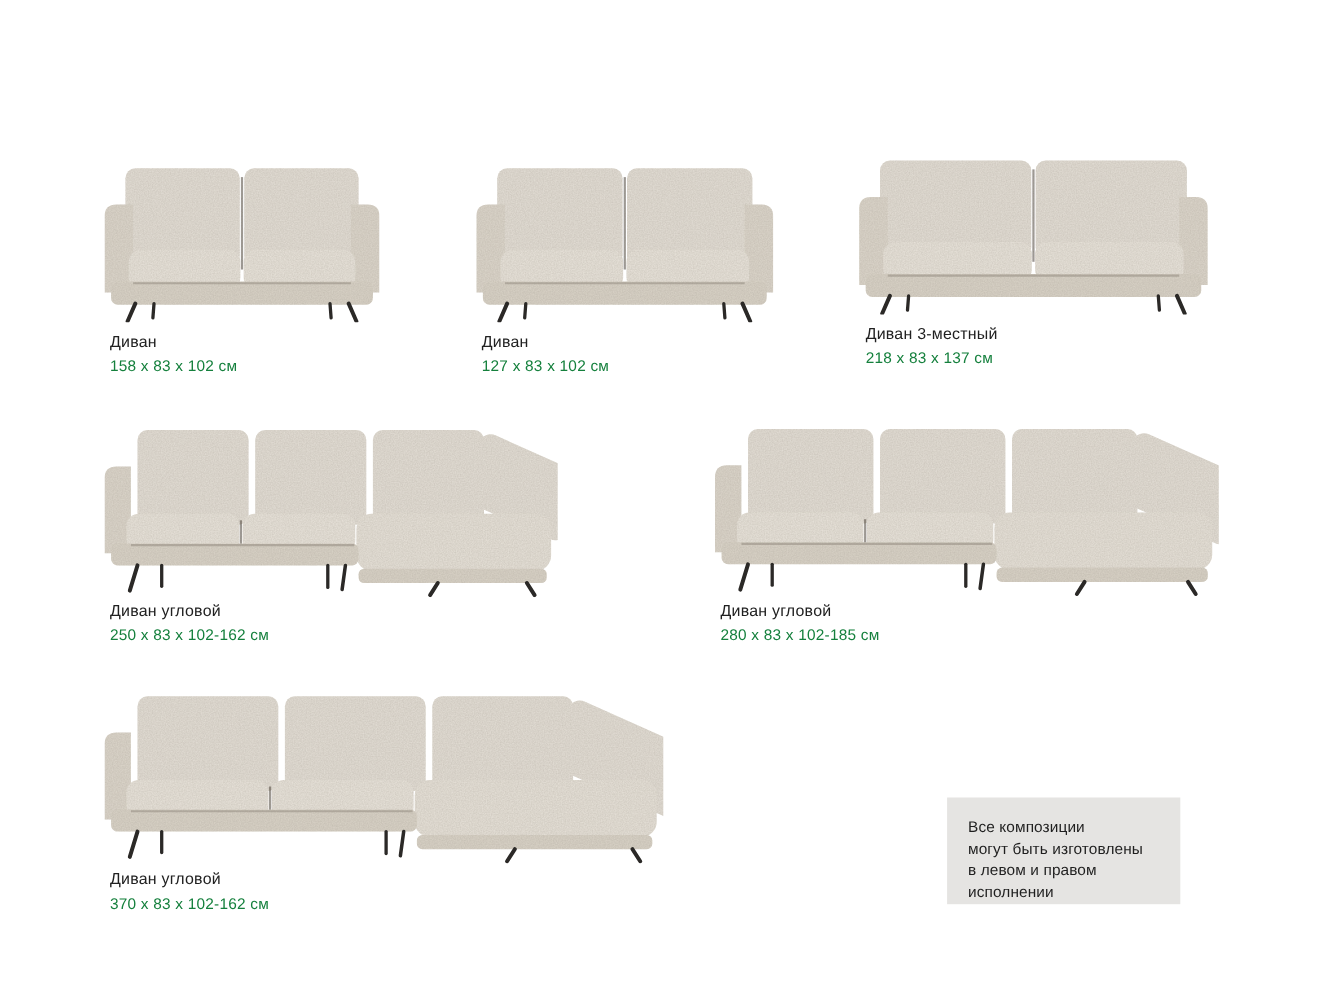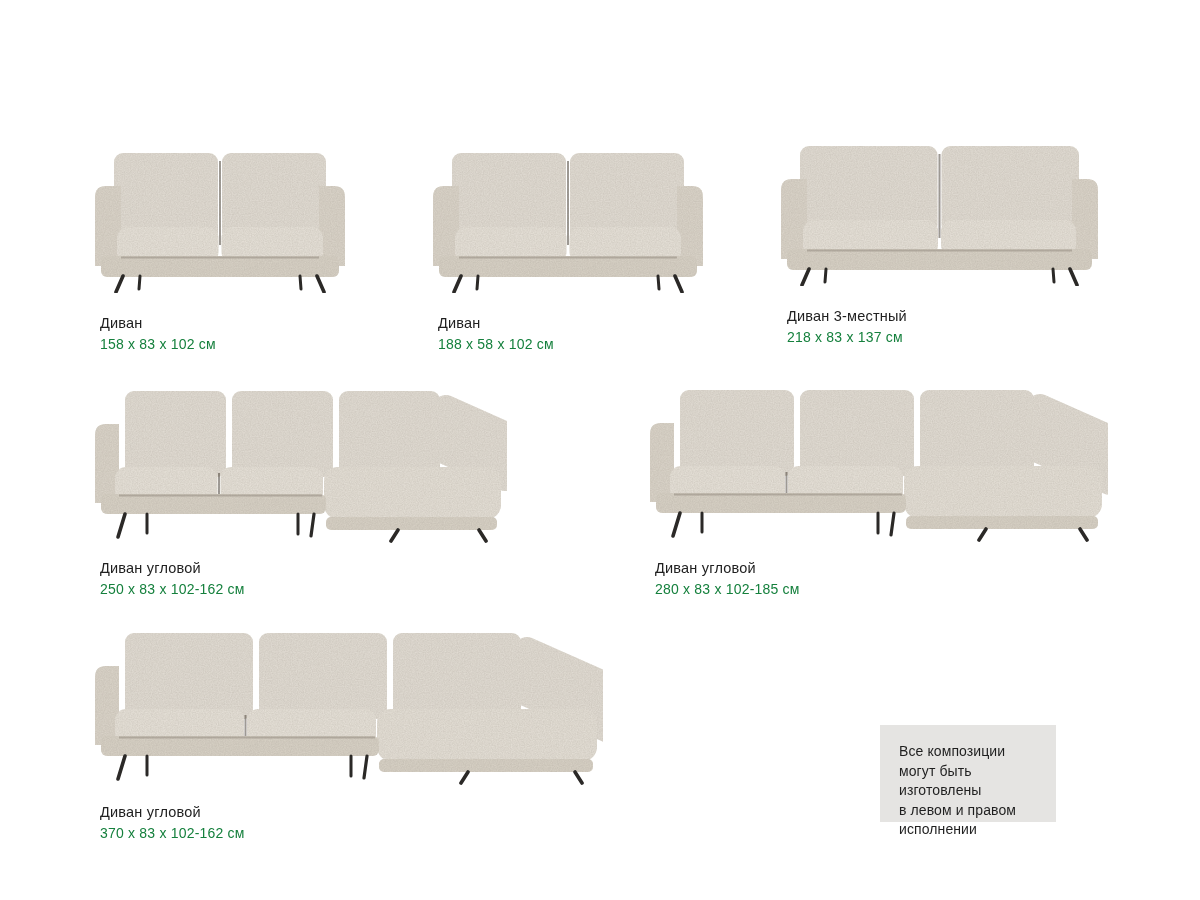--- a/index.html
+++ b/index.html
@@ -17,40 +17,40 @@
     position: absolute;
     left: 62px;
     top: 46px;
     font-size: 20px;
     font-weight: 600;
     letter-spacing: 0.3px;
     color: #262626;
   }
   .product-card { position: absolute; }
   .sofa-figure { position: absolute; left: 0; top: 0; }
-  .p-label { position: absolute; margin-top: 12px; }
+  .p-label { position: absolute; }
   .p-name {
     font-size: 14.5px;
     font-weight: 500;
     line-height: 21px;
     color: #212121;
     letter-spacing: 0.2px;
   }
   .p-dims {
     font-size: 14px;
     font-weight: 400;
     line-height: 21px;
     color: #15803d;
     letter-spacing: 0.2px;
   }
   .note-card {
     position: absolute;
-    left: 880px;
+    left: 861px;
     top: 725px;
-    width: 176px;
+    width: 212px;
     height: 97px;
     background: #e5e4e2;
     padding: 17px 6px 0 19px;
   }
   .note-text {
     font-size: 14px;
     font-weight: 500;
     line-height: 19.5px;
     color: #1f1f1f;
     white-space: pre-line;
@@ -119,21 +119,21 @@
     </g>
     <g stroke="#2b2927" stroke-linecap="round" fill="none">
       <path d="M28 131 L21 147" stroke-width="3.6"></path>
       <path d="M45 131 L44 144" stroke-width="3"></path>
       <path d="M242 131 L249 147" stroke-width="3.6"></path>
       <path d="M225 131 L226 144" stroke-width="3"></path>
     </g>
   </svg></div>
     <div class="p-label" style="left:5px; top:156px;">
       <div class="p-name">Диван</div>
-      <div class="p-dims">188 x 58 x 102 см</div>
+      <div class="p-dims">127 x 83 x 102 см</div>
     </div>
   </div>
 
   <div class="product-card" style="left:781px; top:138px; width:317px; height:205px;text-decoration:underline;">
     <div class="sofa-figure" style="width: 317px; height: 148px;"><svg width="317" height="148" viewBox="0 0 317 148" xmlns="http://www.w3.org/2000/svg">
     <g filter="url(#boucle)">
       <rect x="19" y="8" width="137.5" height="88" rx="9" fill="#e3ded5"></rect>
       <rect x="160.5" y="8" width="137.5" height="88" rx="9" fill="#e3ded5"></rect>
       <line x1="158.5" y1="16" x2="158.5" y2="100" stroke="rgba(45,36,28,0.5)" stroke-width="2"></line>
       <path d="M0 121 L0 52 Q0 41 11 41 L26 41 L26 121 Z" fill="#dcd6cb"></path>

